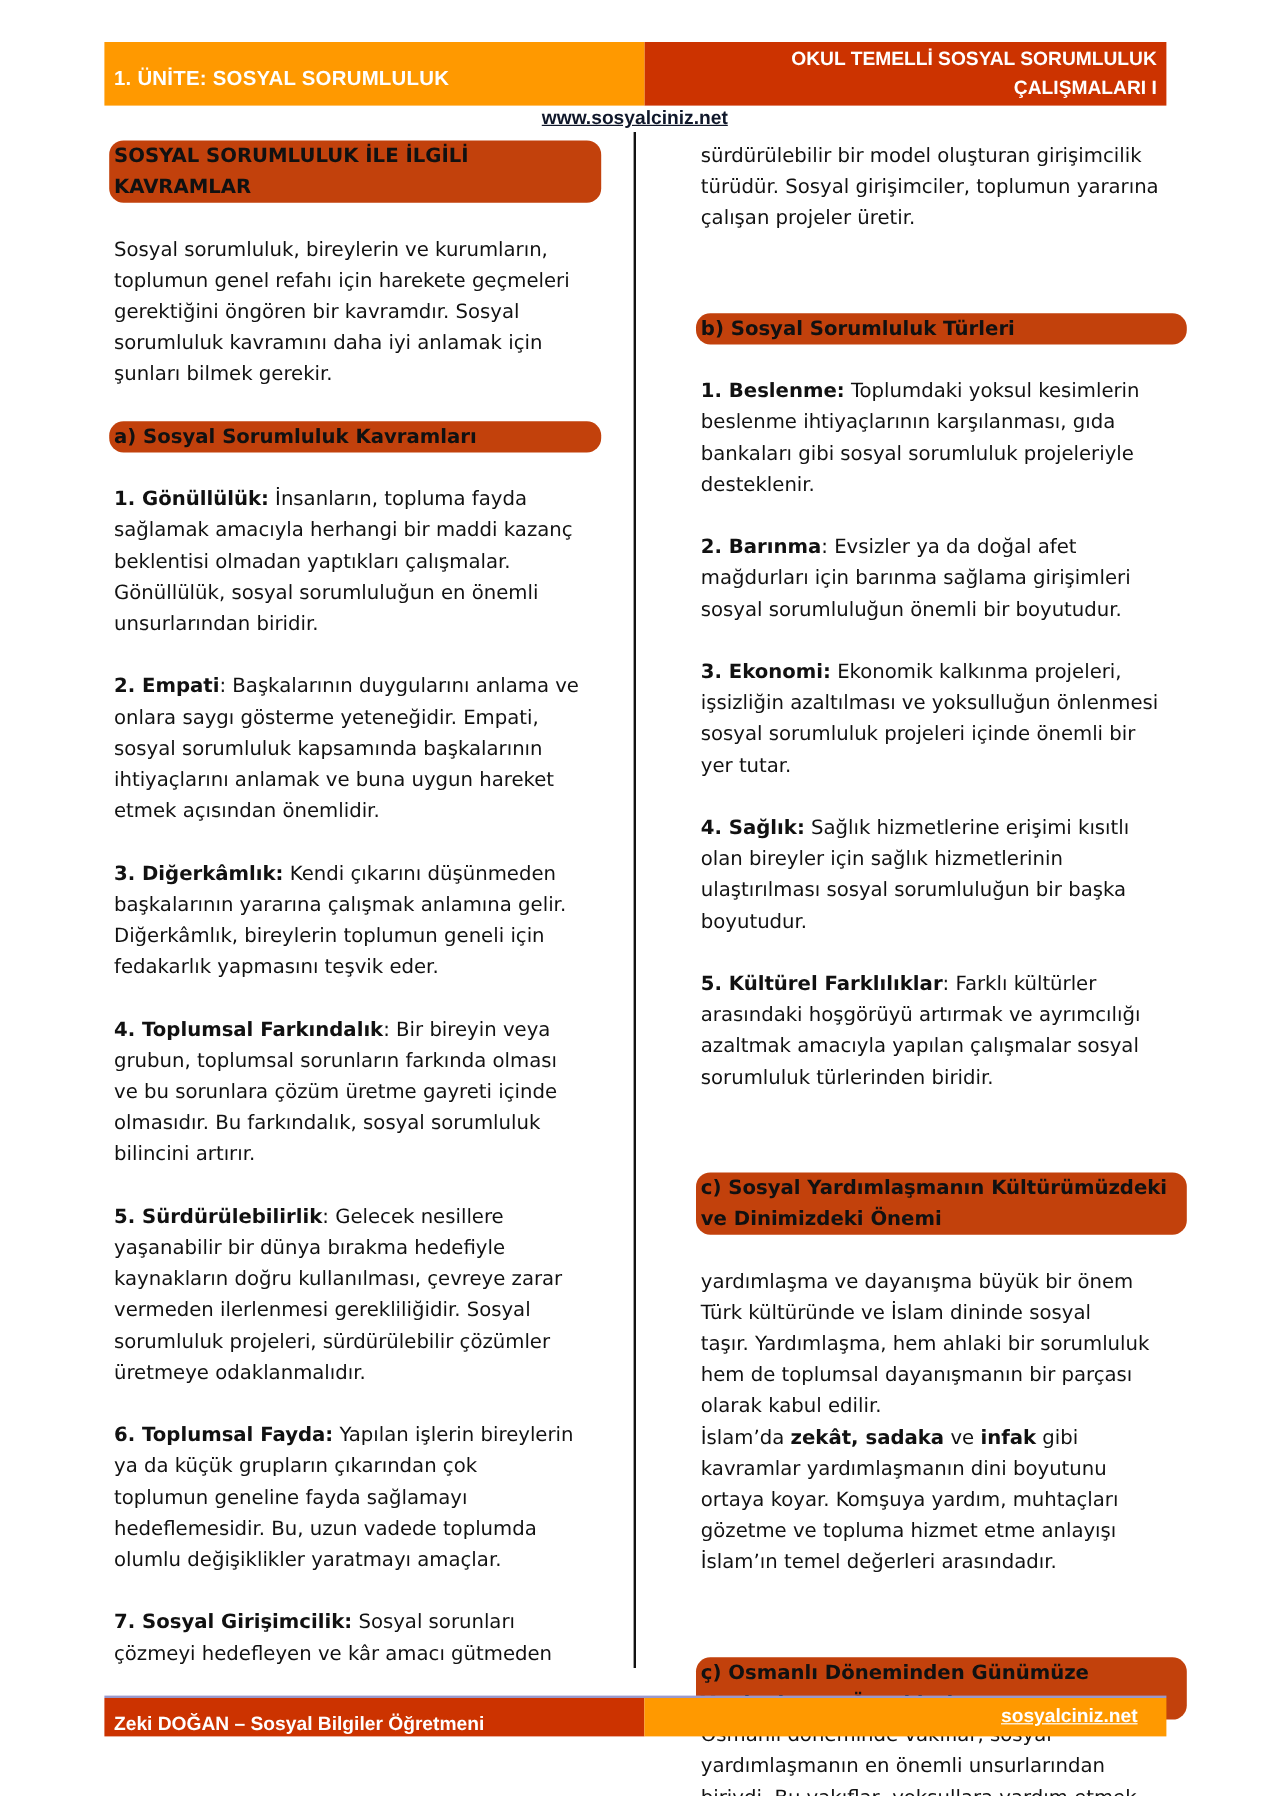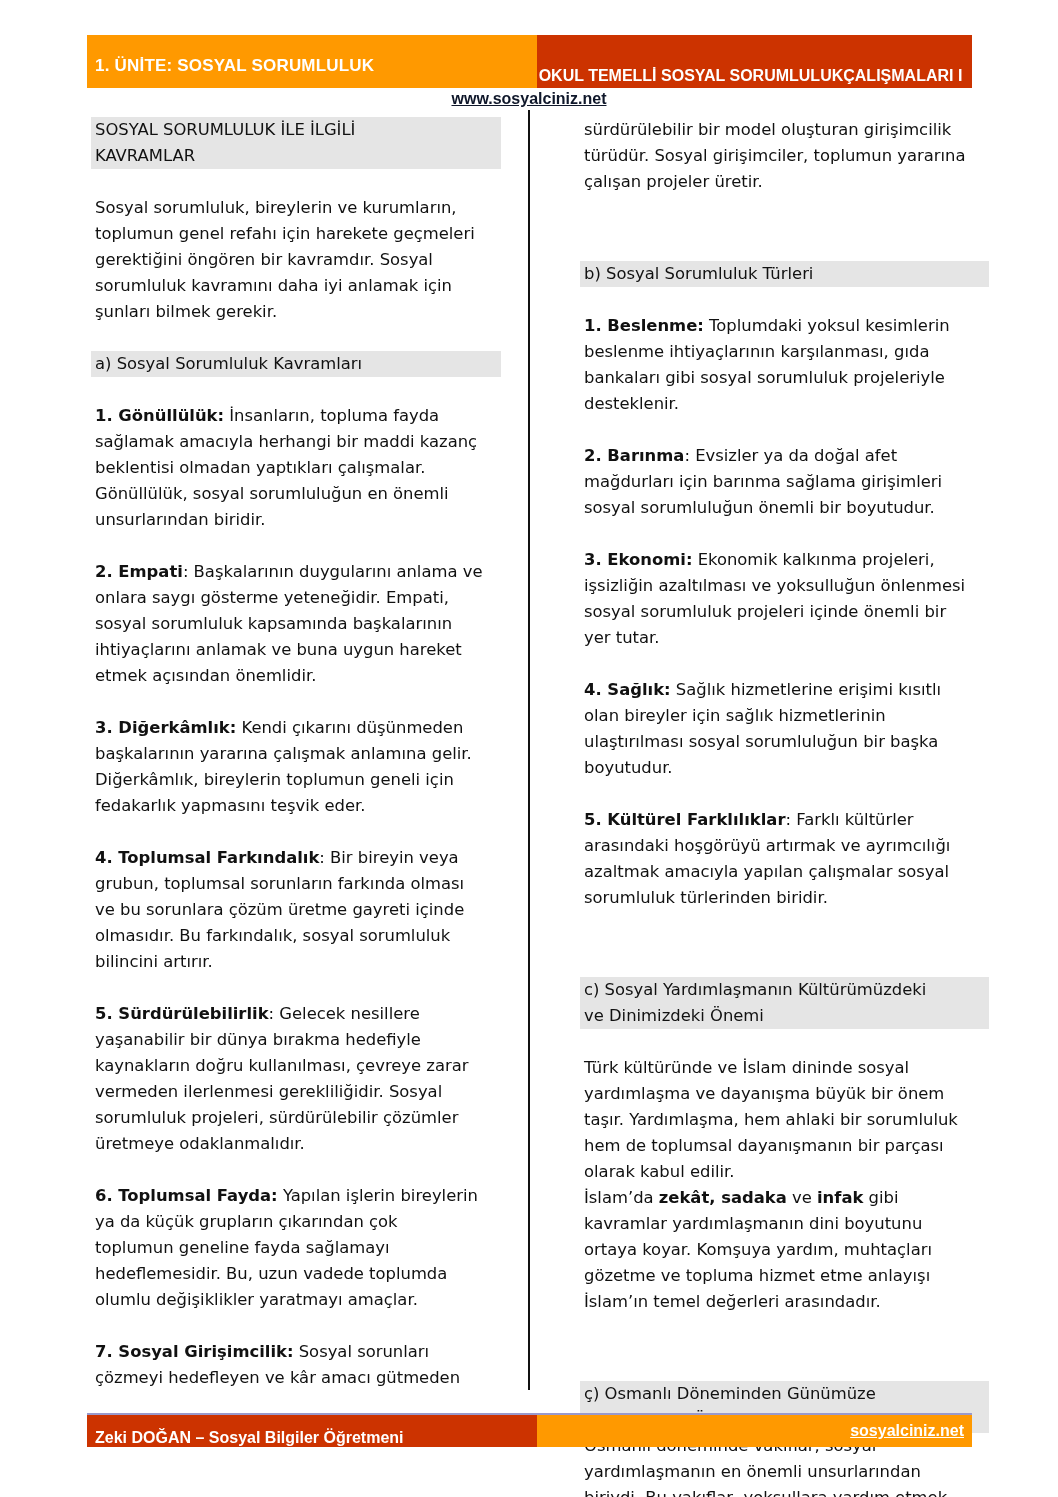--- a/index.html
+++ b/index.html
@@ -2,41 +2,41 @@
 <html><head>
 <meta charset="utf-8">
 <style>
   html, body { margin: 0; padding: 0; background: #ffffff; }
   body { width: 1058px; height: 1497px; position: relative; overflow: hidden;
          font-family: "DejaVu Sans", sans-serif; color: #111; }
   .hdr { position: absolute; top: 35px; left: 87px; width: 885px; height: 53px; display: flex; }
   .hdr-left { width: 450px; background: #ff9900; position: relative; }
   .hdr-left span { position: absolute; left: 8px; bottom: 12px; color: #fff; font-weight: bold;
                    font-size: 17px; letter-spacing: 0.2px; font-family: "Liberation Sans", sans-serif; }
-  .hdr-right { flex: 1; background: #cc3300; display: flex; flex-direction: row; justify-content: center;
+  .hdr-right { flex: 1; background: #cc3300; display: flex; flex-direction: column; justify-content: center;
                align-items: flex-end; padding-right: 8px; }
   .hdr-right span { color: #fff; font-weight: bold; font-size: 16px; line-height: 24px;
                     font-family: "Liberation Sans", sans-serif; }
   .site-link { position: absolute; top: 90px; left: 0; width: 1058px; text-align: center;
                font-weight: bold; font-size: 16px; color: #0f172a; text-decoration: underline;
                font-family: "Liberation Sans", sans-serif; }
   .divider { position: absolute; left: 528px; top: 110px; width: 2px; height: 1280px; background: #111; }
   .col { position: absolute; top: 117px; font-size: 16.4px; line-height: 26px; }
   .col-left { left: 95px; width: 410px; }
   .col-right { left: 584px; width: 410px; }
   .col p { margin: 0; }
   .gap { height: 26px; }
-  .hl { background: #e5e5e5; margin-left: -4px; padding-left: 4px; width: 406px; font-weight: normal; }
+  .hl { background: #c2410c; margin-left: -4px; padding-left: 4px; width: 406px; font-weight: bold; border-radius: 12px; }
   .hl.right { width: 405px; margin-top: 40px; }
   b { font-weight: bold; }
   .ftr { position: absolute; top: 1413px; left: 87px; width: 885px; height: 32px; display: flex;
          border-top: 2px solid #9999cc; }
   .ftr-left { width: 450px; background: #cc3300; display: flex; align-items: flex-end; padding-left: 8px; box-sizing: border-box; }
   .ftr-left span { color: #fff; font-weight: bold; font-size: 16px; font-family: "Liberation Sans", sans-serif; }
-  .ftr-right { flex: 1; background: #ff9900; display: flex; align-items: center; justify-content: flex-end; padding-right: 8px; }
+  .ftr-right { flex: 1; background: #ff9900; display: flex; align-items: center; justify-content: flex-end; padding-right: 24px; }
   .ftr-right span { color: #fff; font-weight: bold; font-size: 16px; text-decoration: underline; font-family: "Liberation Sans", sans-serif; }
 </style>
 </head>
 <body>
 
 <div class="hdr">
   <div class="hdr-left">
     <span>1. ÜNİTE: SOSYAL SORUMLULUK</span>
   </div>
   <div class="hdr-right">
@@ -169,22 +169,22 @@
         <p><span>sorumluluk türlerinden biridir.</span></p>
       </div>
       <div class="gap"></div>
     </div>
   <div class="hl right">
     <p>c) Sosyal Yardımlaşmanın Kültürümüzdeki</p>
     <p>ve Dinimizdeki Önemi</p>
   </div>
   <div class="gap"></div>
   <div>
+    <p>yardımlaşma ve dayanışma büyük bir önem</p>
     <p>Türk kültüründe ve İslam dininde sosyal</p>
-    <p>yardımlaşma ve dayanışma büyük bir önem</p>
     <p>taşır. Yardımlaşma, hem ahlaki bir sorumluluk</p>
     <p>hem de toplumsal dayanışmanın bir parçası</p>
     <p>olarak kabul edilir.</p>
     <p><span>İslam’da </span><b>zekât, sadaka</b><span> ve </span><b>infak</b><span> gibi</span></p>
     <p>kavramlar yardımlaşmanın dini boyutunu</p>
     <p>ortaya koyar. Komşuya yardım, muhtaçları</p>
     <p>gözetme ve topluma hizmet etme anlayışı</p>
     <p>İslam’ın temel değerleri arasındadır.</p>
   </div>
   <div class="gap"></div>

